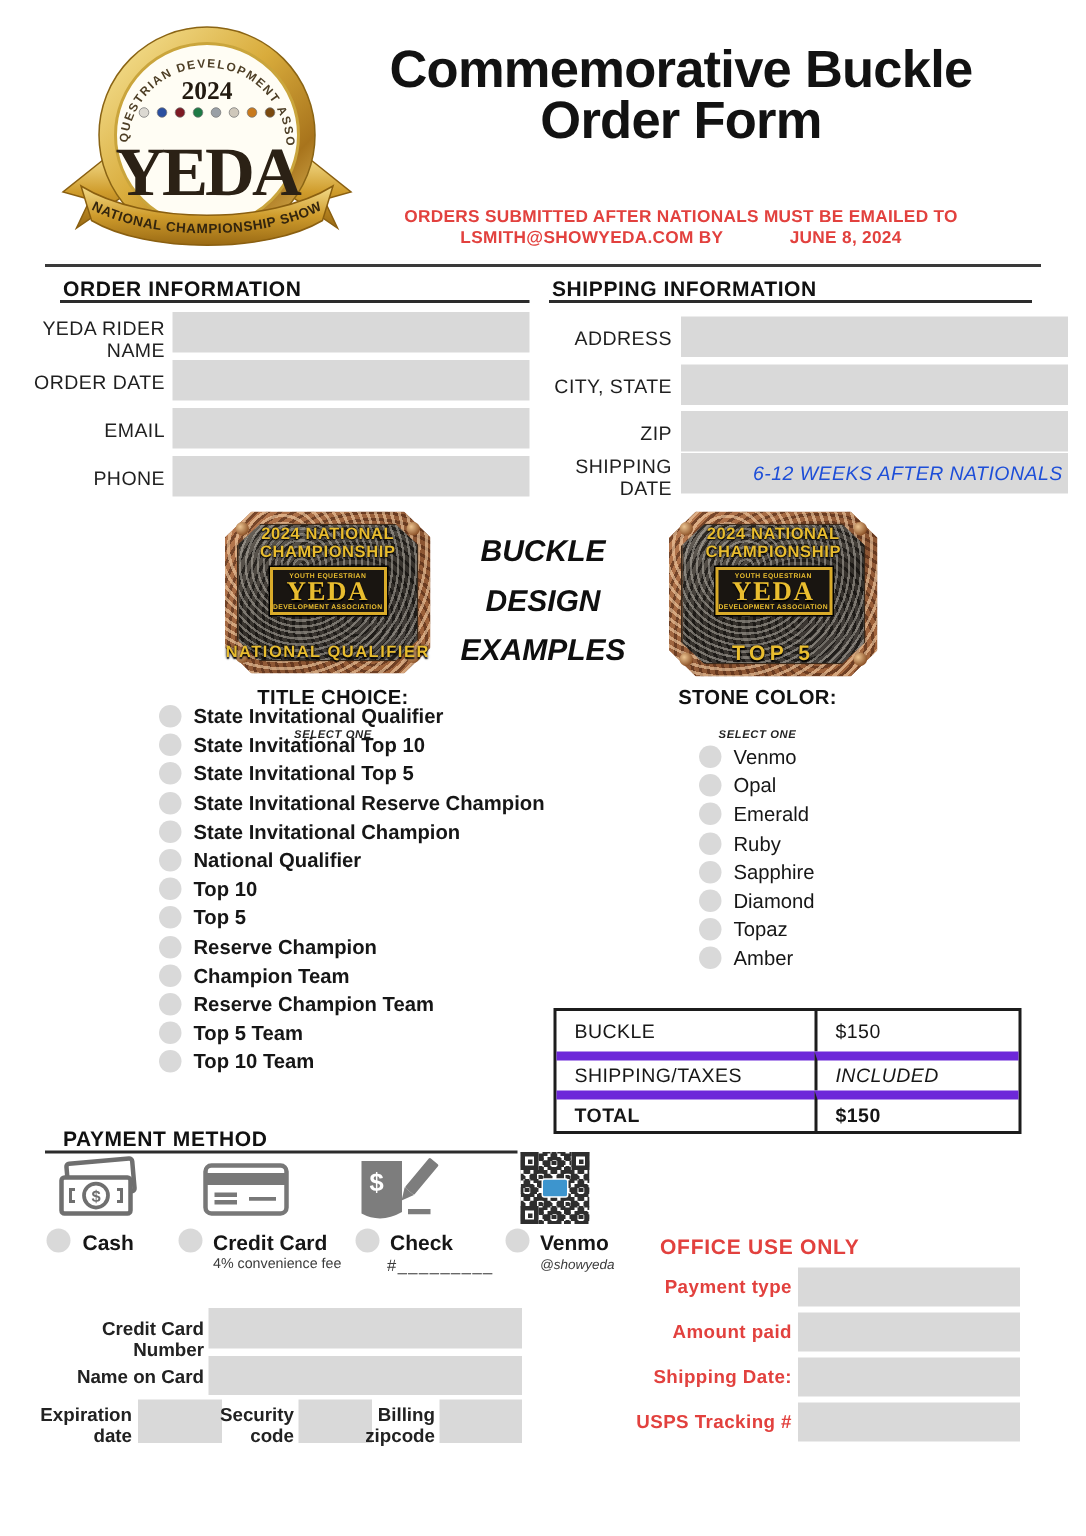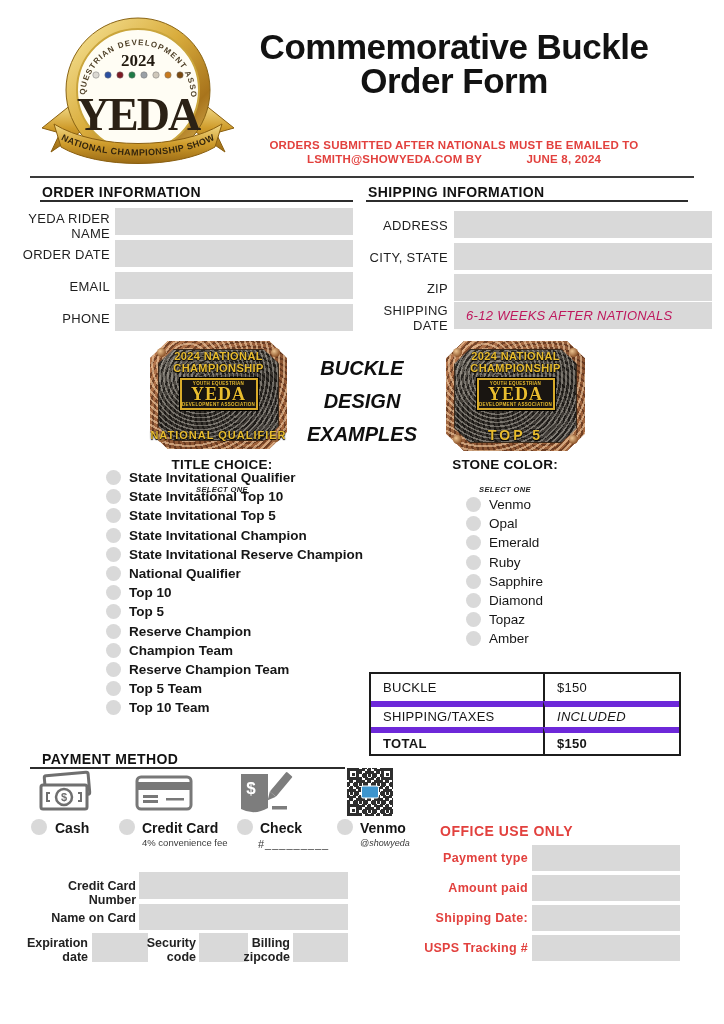--- a/index.html
+++ b/index.html
@@ -14,21 +14,21 @@
             color:#e2413e; font-size:11.5px; font-weight:bold; line-height:13.5px; letter-spacing:.2px; }
   .top-divider { position:absolute; left:30px; top:176px; width:664px; height:2px; background:#3a3a3a; }
 
   
   .sec-h { position:absolute; font-size:14px; font-weight:bold; letter-spacing:.4px; color:#111; }
   .sec-underline { position:absolute; height:2px; background:#2c2c2c; }
 
   
   .flabel { position:absolute; text-align:right; font-size:13px; line-height:15px; color:#1f1f1f; letter-spacing:.3px; }
   .fbox { position:absolute; background:#d9d9d9; }
-  .fbox .fvalue { display:block; font-size:13px; font-style:italic; color:#be185d; line-height:27px; padding-left:12px; letter-spacing:.3px; }
+  .fbox .fvalue { display:block; font-size:13px; font-style:italic; color:#1d4ed8; line-height:27px; padding-left:12px; letter-spacing:.3px;margin-left:36px; }
 
   
   .buckle { position:absolute; }
   .b-frame { position:absolute; inset:0;
      clip-path:polygon(13% 0,87% 0,100% 16%,100% 84%,87% 100%,13% 100%,0 84%,0 16%);
      background-image:
        repeating-radial-gradient(circle at 28% 22%, rgba(255,219,178,.55) 0 2px, rgba(0,0,0,0) 2px 5px),
        repeating-radial-gradient(circle at 72% 80%, rgba(70,32,14,.55) 0 2px, rgba(0,0,0,0) 2px 5px),
        linear-gradient(135deg, #bb7c52, #8a5432 60%, #a96a40);
      background-color:#a2673f; }
@@ -242,25 +242,25 @@
     <div class="rrow">
         <div class="radio"></div>
         <span>State Invitational Top 10</span>
       </div>
     <div class="rrow">
         <div class="radio"></div>
         <span>State Invitational Top 5</span>
       </div>
     <div class="rrow">
         <div class="radio"></div>
+        <span>State Invitational Reserve Champion</span>
+      </div>
+    <div class="rrow">
+        <div class="radio"></div>
         <span>State Invitational Champion</span>
-      </div>
-    <div class="rrow">
-        <div class="radio"></div>
-        <span>State Invitational Reserve Champion</span>
       </div>
     <div class="rrow">
         <div class="radio"></div>
         <span>National Qualifier</span>
       </div>
     <div class="rrow">
         <div class="radio"></div>
         <span>Top 10</span>
       </div>
     <div class="rrow">

